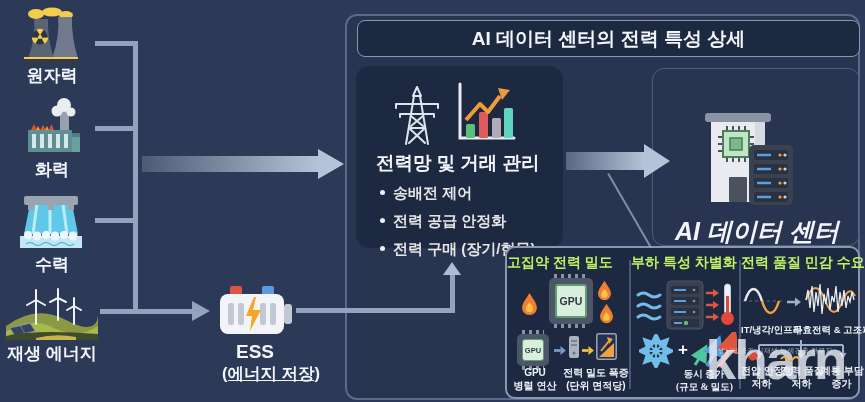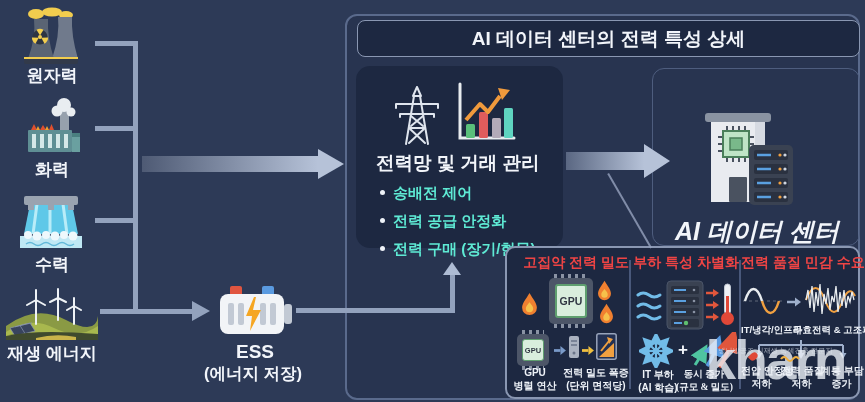--- a/index.html
+++ b/index.html
@@ -2,36 +2,36 @@
 <html><head>
 <meta charset="utf-8">
 <style>
   html,body{margin:0;padding:0;background:#1a2234;}
   .stage{position:relative;width:865px;height:402px;background:#2d3a57;overflow:hidden;
          font-family:"Liberation Sans",sans-serif;}
   .abs{position:absolute;}
   .lbl{position:absolute;text-align:center;color:#f2f5fa;font-weight:bold;}
   .panel{position:absolute;background:#1d2841;border-radius:14px;}
   .line{position:absolute;background:#93a2bd;}
-  .sec-title{position:absolute;top:6px;left:0;right:0;text-align:right;font-size:14px;
-             font-weight:bold;color:#ef4444;white-space:nowrap;}
+  .sec-title{position:absolute;top:6px;left:0;right:0;text-align:left;font-size:14px;
+             font-weight:bold;color:#bef264;white-space:nowrap;}
   .cap{position:absolute;text-align:center;color:#eef2f8;font-weight:bold;font-size:10px;
        line-height:13px;white-space:nowrap;}
   .wlabel{position:absolute;text-align:center;color:#eef2f8;font-weight:bold;font-size:9.5px;
           white-space:nowrap;}
   .impact{position:absolute;width:41px;text-align:center;color:#eef2f8;font-weight:bold;
           font-size:10px;line-height:13px;white-space:nowrap;top:116px;}
   .chip{position:absolute;background:#4d5668;border-radius:5px;}
   .chip::before,.chip::after{content:"";position:absolute;left:5px;right:5px;height:4px;
        background:repeating-linear-gradient(90deg,#8a93a4 0 3px,transparent 3px 7px);}
   .chip::before{top:-4px}.chip::after{bottom:-4px}
   .chip-core{position:absolute;inset:6px;background:#d9eedd;border:2px solid #5f9f6f;
        border-radius:3px;display:flex;align-items:center;justify-content:center;
        font-weight:bold;color:#2f3542;}
-  .bullet{display:flex;gap:8px;margin-bottom:9px;font-size:15px;font-weight:bold;color:#5eead4;}
+  .bullet{display:flex;gap:8px;margin-bottom:9px;font-size:15px;font-weight:bold;color:#e5e5e5;}
   .bullet .dot{width:5px;height:5px;border-radius:50%;background:#eef2f8;margin-top:6px;flex:none;}
   svg{display:block;}
 </style>
 </head>
 <body>
 
 <div class="stage">
 
   <div class="abs" style="left:345px;top:14px;width:515px;height:386px;background:#283450;
               border:2px solid #5a6a8c;border-radius:12px;box-sizing:border-box;"></div>
@@ -270,24 +270,20 @@
               </marker>
             <marker id="mr" markerWidth="6" markerHeight="6" refX="3" refY="3" orient="auto">
                 <path d="M0,0 L6,3 L0,6 Z" fill="#e0563c"></path>
               </marker>
           </defs>
           <path d="M4,33 Q8,27 12,20" stroke="#4fc4a0" stroke-width="3" marker-end="url(#mt)"></path>
           <path d="M16,34 Q22,25 26,13" stroke="#5a9ae0" stroke-width="3.5" marker-end="url(#mb)"></path>
           <path d="M28,35 Q36,25 41,8" stroke="#e0563c" stroke-width="4" marker-end="url(#mr)"></path>
         </svg>
       </div>
-      <div class="cap" style="left:0;top:120px;width:54px;">
-        <div>IT 부하</div>
-        <div>(AI 학습)</div>
-      </div>
       <div class="cap" style="left:45px;top:120px;width:56px;font-size:9.5px;font-family:Liberation Serif, serif;">
         <div>동시 증가</div>
         <div>(규모 &amp; 밀도)</div>
       </div>
     </div>
 
     <div class="abs" style="left:234px;top:0;width:121px;height:153px;">
       <div class="sec-title" style="font-size:14px;">전력 품질 민감 수요</div>
       <div class="abs" style="left:2px;top:34px;">
         <svg width="42" height="38" viewBox="0 0 42 38" fill="none">
@@ -450,21 +446,21 @@
           <rect x="10" y="19" width="6" height="22" rx="2"></rect>
           <rect x="20" y="19" width="6" height="22" rx="2"></rect>
           <rect x="42" y="19" width="6" height="22" rx="2"></rect>
           <rect x="52" y="19" width="6" height="22" rx="2"></rect>
         </g>
       <path d="M36,13 L28,32 h6 L32,47 L43,26 h-8 L38,13 Z" fill="#f5a623"></path>
       <rect x="66" y="20" width="8" height="20" rx="3" fill="#c2c9d4"></rect>
     </svg>
   </div>
   <div class="lbl" style="left:205px;top:341px;width:100px;font-size:19px;">ESS</div>
-  <div class="lbl" style="left:188px;top:363px;width:130px;font-size:16.5px;">(에너지 저장)</div>
+  <div class="lbl" style="left:206px;top:363px;width:130px;font-size:16.5px;text-decoration:underline;">(에너지 저장)</div>
 
   <div class="line" style="left:296px;top:308px;width:158px;height:5px;"></div>
   <div class="line" style="left:450px;top:274px;width:5px;height:39px;"></div>
   <div class="abs" style="left:443px;top:262px;width:0;height:0;border-bottom:13px solid #aebcd4;border-left:9.5px solid transparent;border-right:9.5px solid transparent;"></div>
 
 
   <div class="abs" style="left:566px;top:152px;width:78px;height:18px;background:linear-gradient(90deg,#5a6782,#b6c2d8);"></div>
   <div class="abs" style="left:644px;top:144px;width:0;height:0;border-left:26px solid #b6c2d8;border-top:17px solid transparent;border-bottom:17px solid transparent;"></div>
 
   <div class="abs" style="left:609px;top:173px;width:86px;height:2px;background:rgba(150,163,190,.8);

